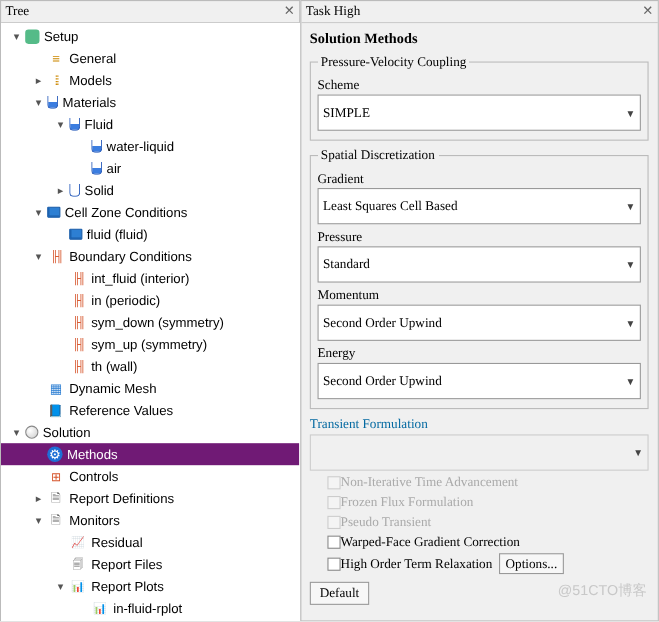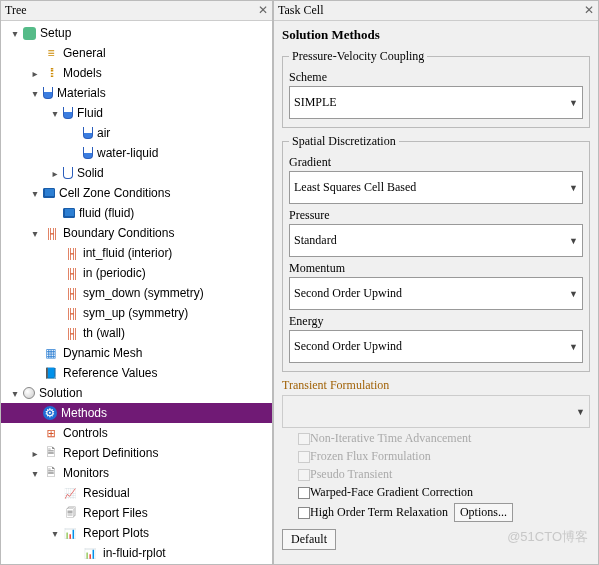--- a/index.html
+++ b/index.html
@@ -112,21 +112,21 @@
     display:inline-flex; align-items:center; justify-content:center; font-size:10px; line-height:10px;
   }
   .chk.disabled .box { border-color:#ccc; background:#f4f4f4; }
   .chk.disabled { color:#aaa; }
   .btn {
     border:1px solid #999; background:#f7f7f7;
     padding: 2px 8px; display:inline-block; font-family:"SimSun",serif;
     margin-top:4px;
   }
   .btn.small { padding:1px 5px; font-size:12px; margin-top:0; margin-left:6px; }
-  .transient-title { margin-top:6px; margin-bottom:2px; color:#a16207; }
+  .transient-title { margin-top:6px; margin-bottom:2px; color:#0369a1; }
   .watermark {
     position:absolute; right:10px; bottom:18px;
     color:#c8c8c8; font-size:13px; font-family:Arial,sans-serif;
     pointer-events:none;
   }
 </style>
 </head>
 <body>
 
 <div class="panel panel-left">
@@ -162,27 +162,27 @@
       <div class="tree-row">
         <span class="indent" style="width: 48px;"></span>
         <span class="twisty">▾</span>
         <span class="ico ic-flask"></span>
         <span class="label">Fluid</span>
       </div>
       <div class="tree-row">
         <span class="indent" style="width: 68px;"></span>
         <span class="twisty"></span>
         <span class="ico ic-flask"></span>
+        <span class="label">water-liquid</span>
+      </div>
+      <div class="tree-row">
+        <span class="indent" style="width: 68px;"></span>
+        <span class="twisty"></span>
+        <span class="ico ic-flask"></span>
         <span class="label">air</span>
-      </div>
-      <div class="tree-row">
-        <span class="indent" style="width: 68px;"></span>
-        <span class="twisty"></span>
-        <span class="ico ic-flask"></span>
-        <span class="label">water-liquid</span>
       </div>
       <div class="tree-row">
         <span class="indent" style="width: 48px;"></span>
         <span class="twisty">▸</span>
         <span class="ico ic-flask solid"></span>
         <span class="label">Solid</span>
       </div>
       <div class="tree-row">
         <span class="indent" style="width: 28px;"></span>
         <span class="twisty">▾</span>
@@ -299,21 +299,21 @@
       </div>
       <div class="tree-row">
         <span class="indent" style="width: 48px;"></span>
         <span class="twisty"></span>
       </div>
     </div>
 </div>
 
 <div class="panel panel-right" style="position:relative;">
   <div class="panel-title">
-    <span>Task Cell</span>
+    <span>Task High</span>
     <span class="close-x">✕</span>
   </div>
   <div class="task-body">
     <div class="section-title">Solution Methods</div>
 
     <fieldset class="grp">
       <legend>Pressure-Velocity Coupling</legend>
       <div class="fld-label">Scheme</div>
       <div class="select">
         <span>SIMPLE</span>

